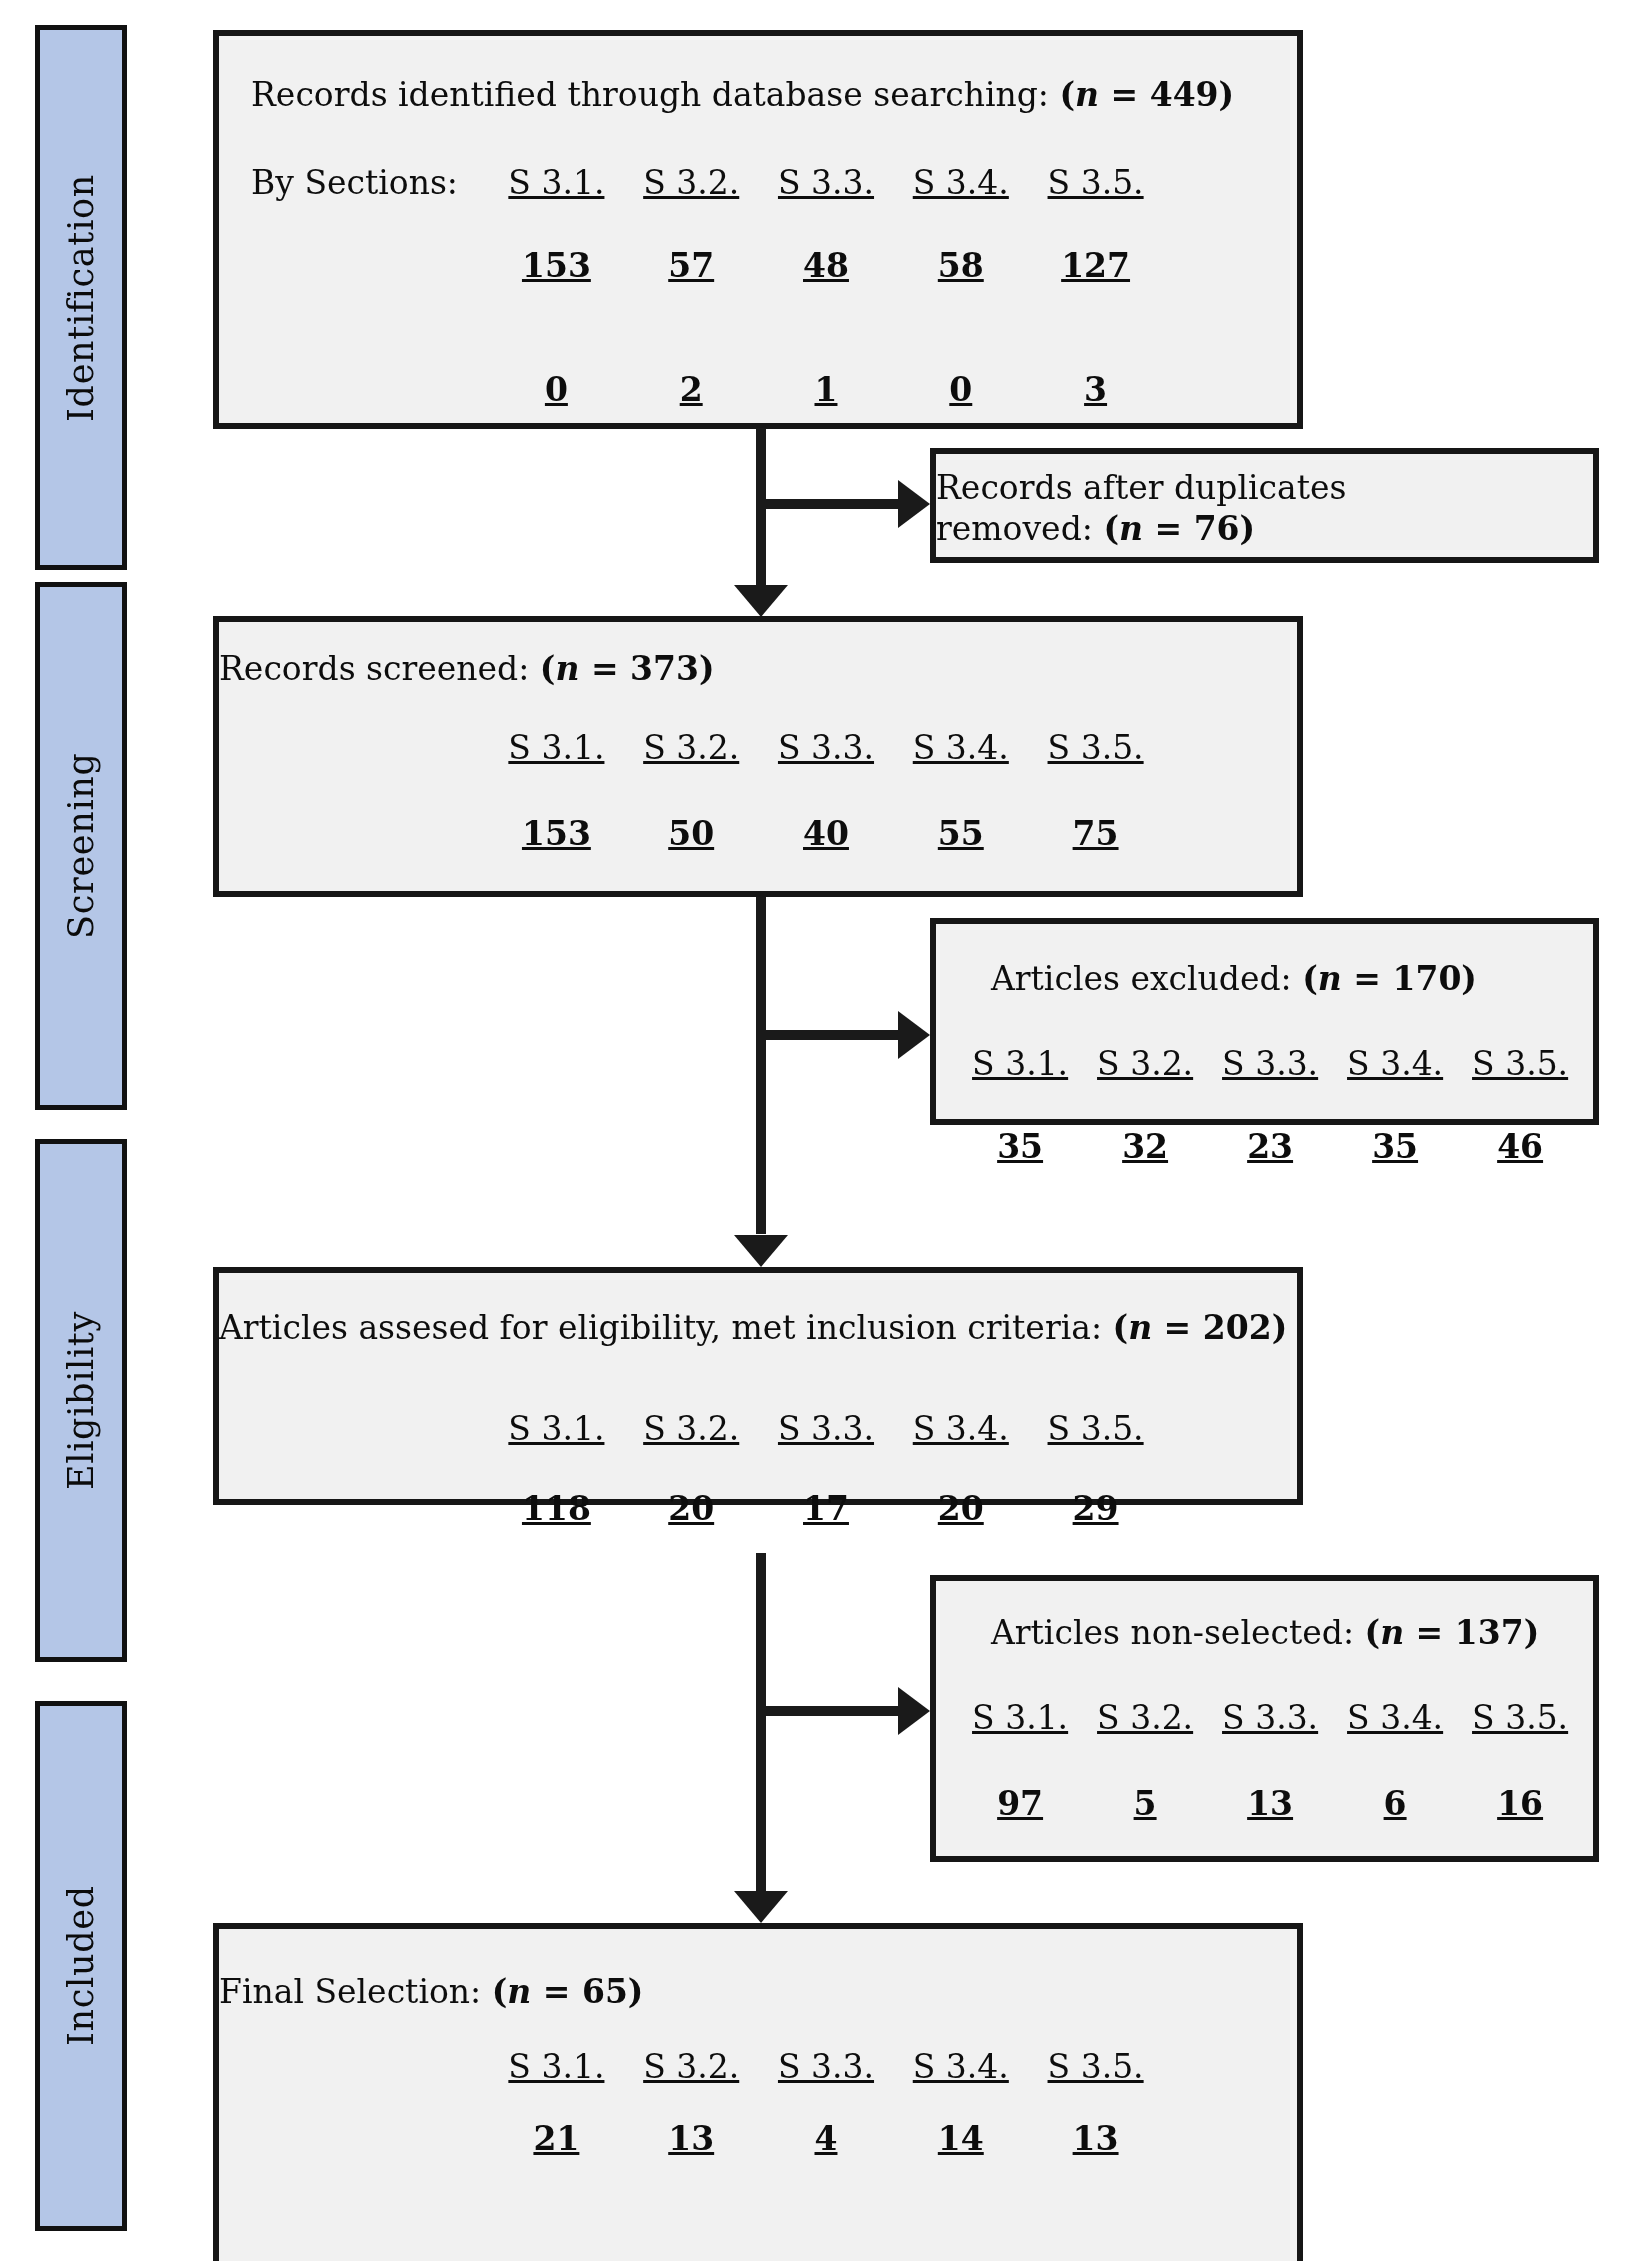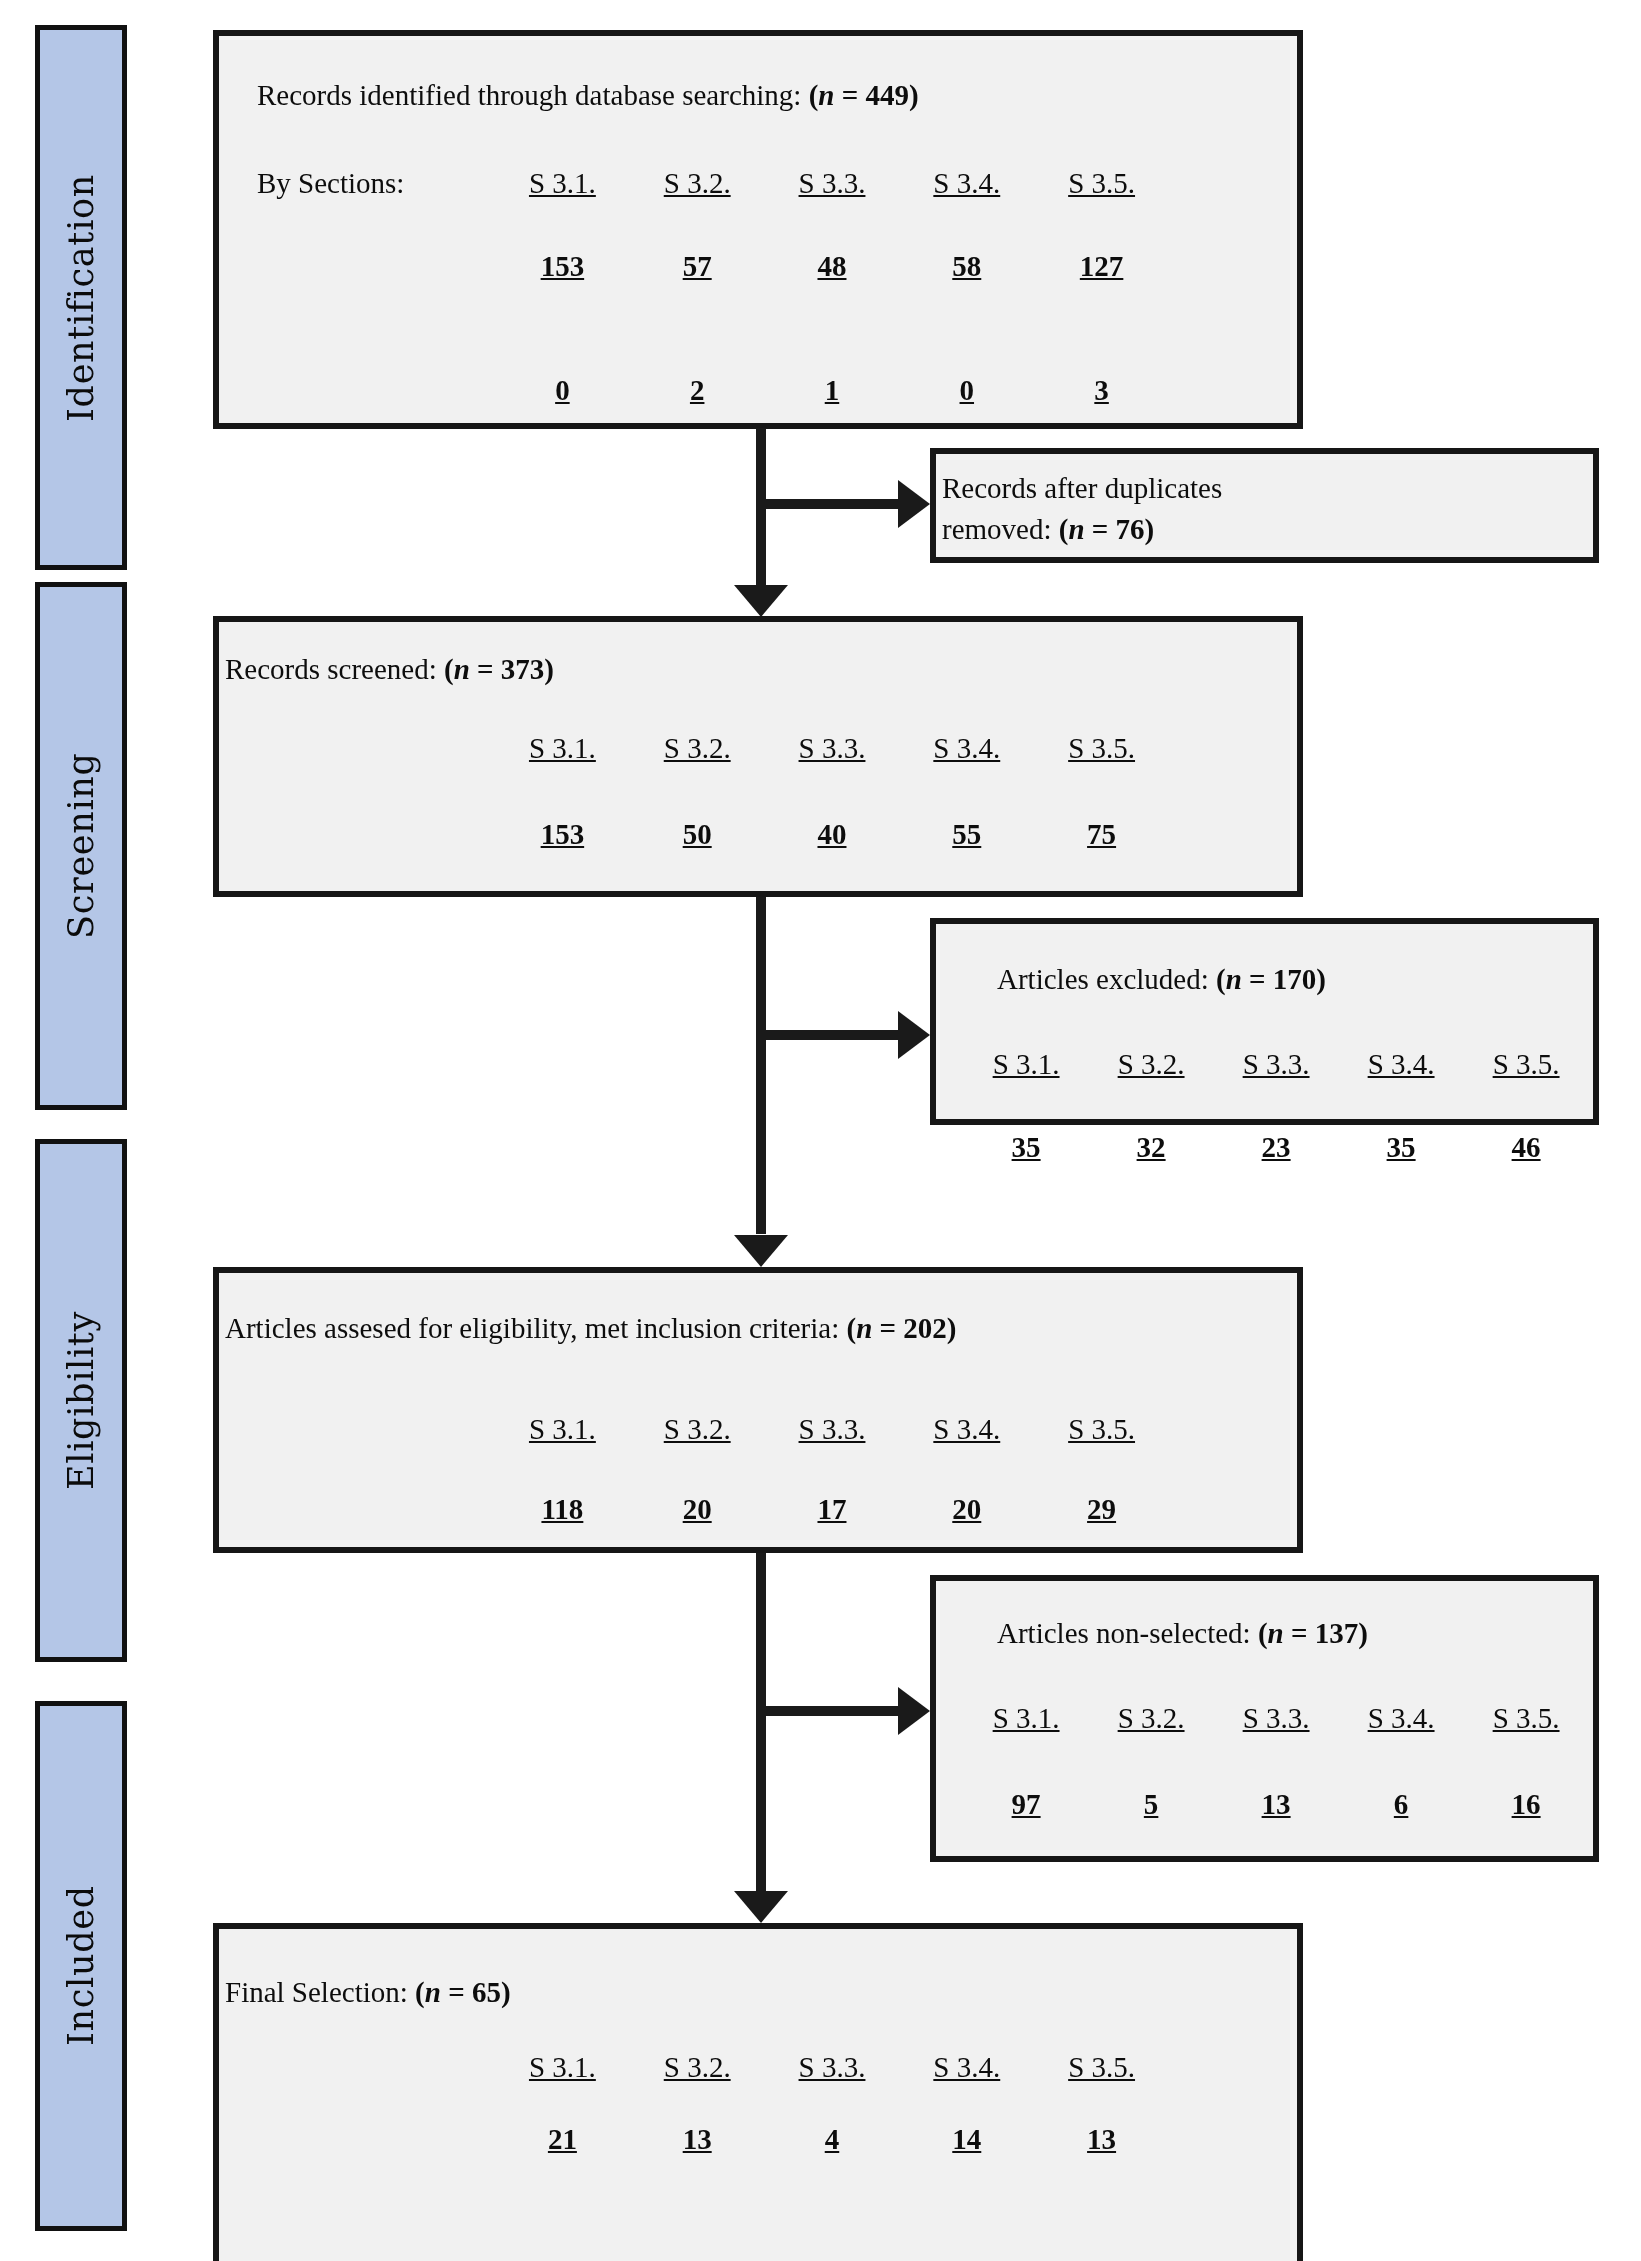--- a/index.html
+++ b/index.html
@@ -24,21 +24,21 @@
 
   
   .mainbox {
     position:absolute; left:213px; width:1090px;
     background:#f1f1f1; border:6.5px solid #161616;
   }
   .sidebox {
     position:absolute; left:930px; width:669px;
     background:#f1f1f1; border:6.5px solid #161616;
   }
-  .row { position:absolute; left:6px; right:0; font-size:29px; line-height:40px; white-space:nowrap;font-family:Liberation Serif, serif; }
+  .row { position:absolute; left:0; right:0; font-size:33px; line-height:40px; white-space:nowrap; }
   .row.center { text-align:left; }
   .row.pad-main { padding-left:32px; }
   .row.pad-side { padding-left:55px; }
 
   [data-bind-n] { font-weight:bold; }
   [data-bind-n] i { font-weight:bold; }
 
   
   .cols { display:flex;text-decoration:underline; }
   .mainbox .cols { position:absolute; left:270px; width:674px; }
@@ -155,21 +155,21 @@
       <span class="cols vals">
           <span class="col">35</span>
           <span class="col">32</span>
           <span class="col">23</span>
           <span class="col">35</span>
           <span class="col">46</span>
         </span>
     </div>
   </div>
 
-  <div class="mainbox" style="top:1267px;height:286px;">
+  <div class="mainbox" style="top:1267px;height:238px;">
     <div class="row center" style="top:35px;"><span data-bind="boxes.assessed.title">Articles assesed for eligibility, met inclusion criteria: </span><span data-bind-n="boxes.assessed.n">(<i>n</i> = 202)</span></div>
     <div class="row" style="top:136px;">
       <span class="cols">
           <span class="col">S 3.1.</span>
           <span class="col">S 3.2.</span>
           <span class="col">S 3.3.</span>
           <span class="col">S 3.4.</span>
           <span class="col">S 3.5.</span>
         </span>
     </div>

